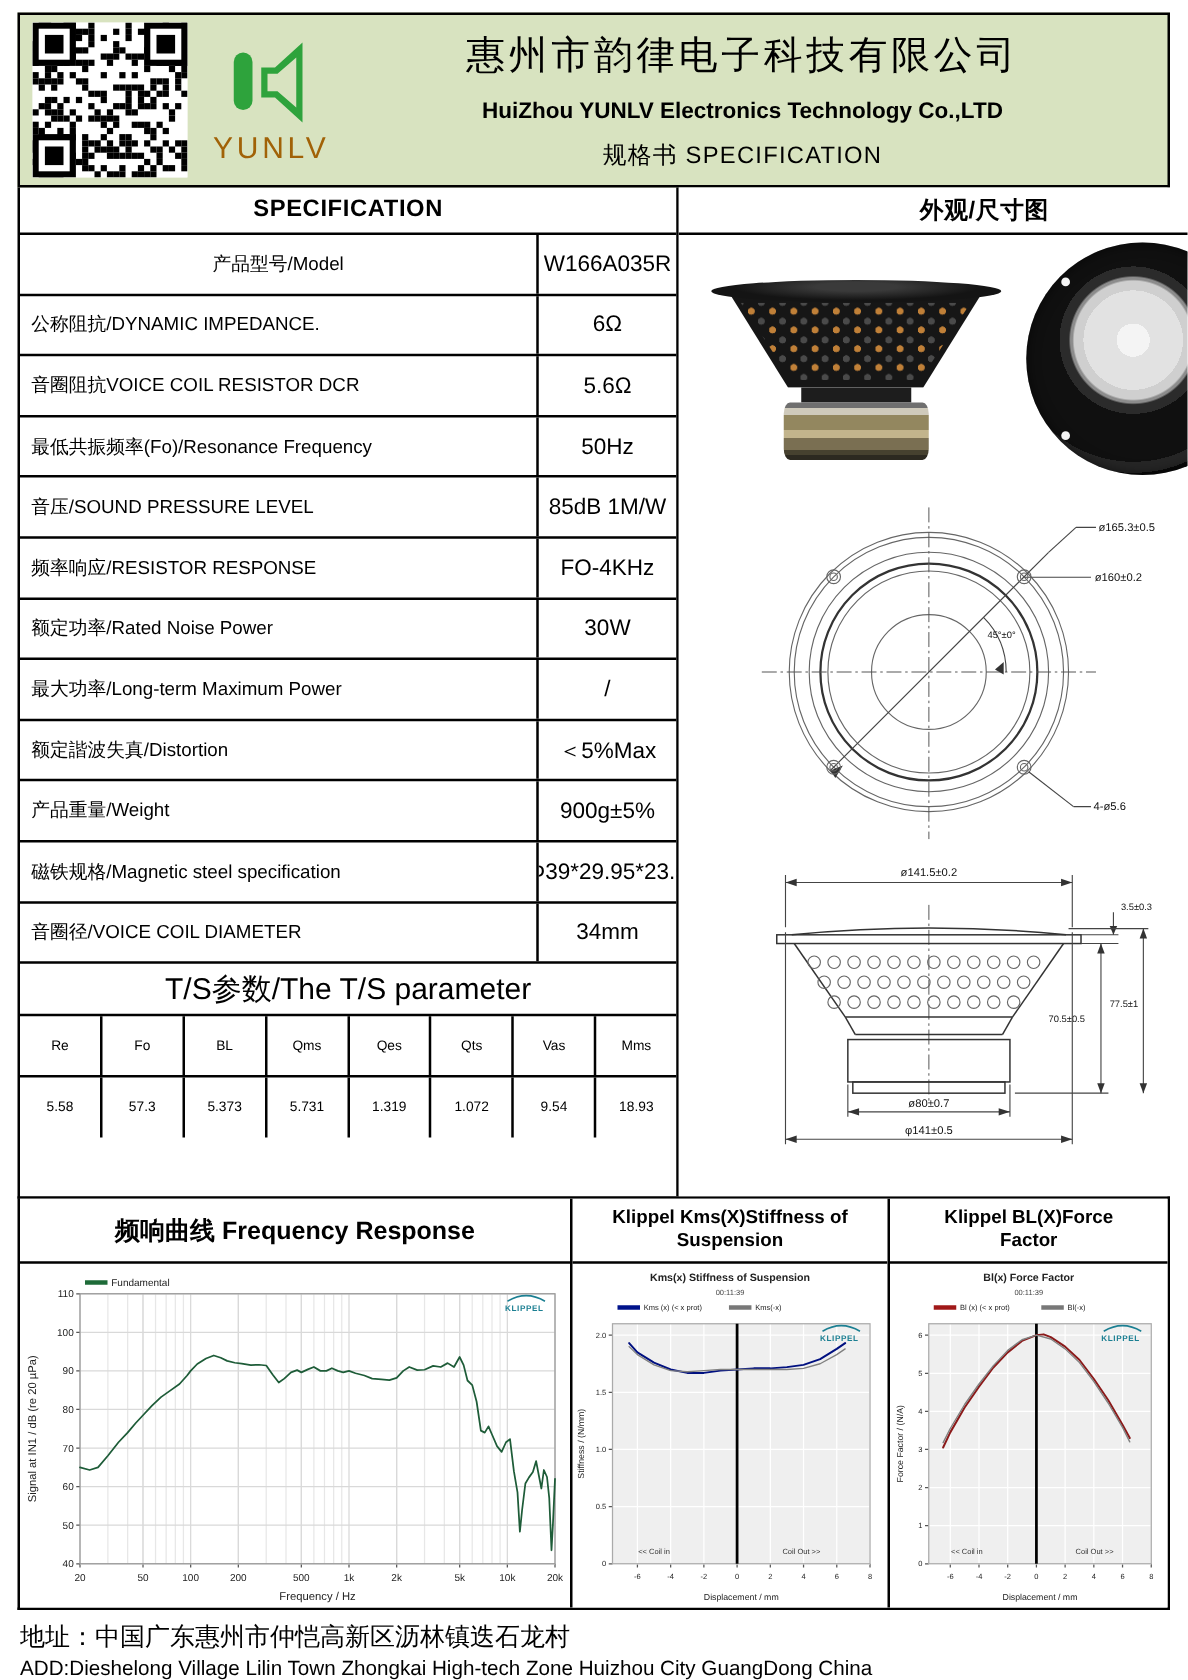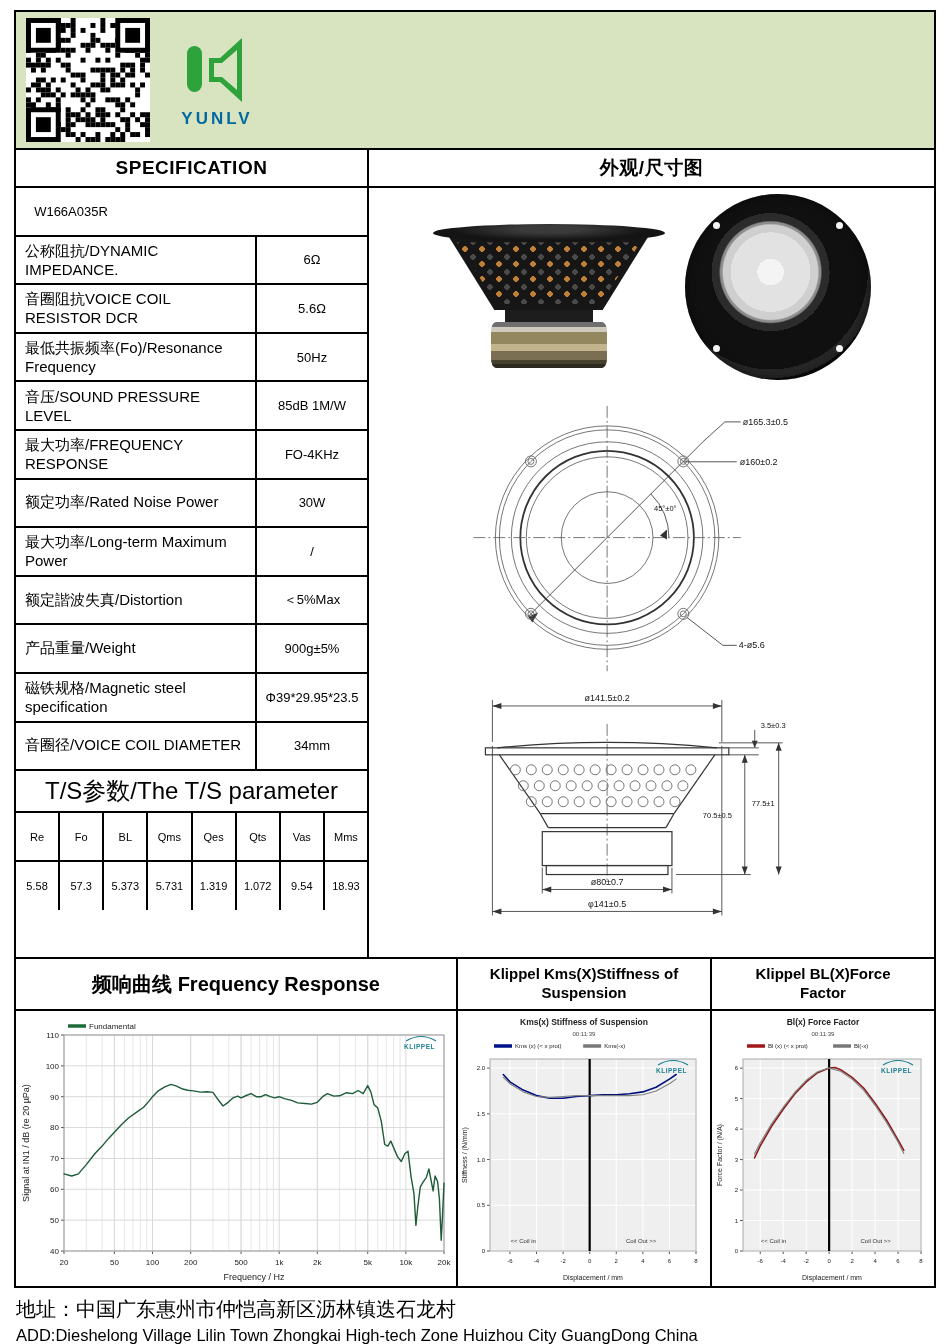--- a/index.html
+++ b/index.html
@@ -6,37 +6,37 @@
 html,body{background:#fff}
 body{width:950px;font-family:"Liberation Sans",sans-serif;color:#000}
 .page{width:950px;min-height:1344px;padding:10px 14px 0;background:#fff;position:relative}
 
 
 .header-box{height:140px;border:2.5px solid #000;background:#d8e3c0;display:flex;align-items:center;padding:6px 10px;gap:8px}
 .qr{width:124px;height:124px;background:#fff;flex:0 0 auto}
 .qr svg{display:block;width:100%;height:100%}
 .logo-wrap{width:118px;flex:0 0 auto;text-align:center}
 .logo-wrap svg{display:block;margin:0 auto}
-.logo-text{font-weight:bold;font-size:17px;color:#0369a1;letter-spacing:3px}
+.logo-text{font-weight:normal;font-size:24px;color:#a16207;letter-spacing:3px}
 .header-titles{flex:1;text-align:center;padding-right:20px}
 .company-cn{font-family:"Liberation Serif",serif;font-size:31px;letter-spacing:3px;font-weight:500}
 .company-en{font-weight:bold;font-size:18px;margin-top:13px}
 .doc-type{font-size:19px;margin-top:12px;letter-spacing:1px}
 
 
 .main-box{display:flex;border:2.5px solid #000;border-top:none;height:809px}
-.left-col{width:353px;flex:0 0 auto;border-right:2.5px solid #000;display:flex;flex-direction:column}
+.left-col{width:527px;flex:0 0 auto;border-right:2.5px solid #000;display:flex;flex-direction:column}
 .right-col{flex:1;display:flex;flex-direction:column;background:#fff}
 .sect-title{height:38px;border-bottom:2.5px solid #000;display:flex;align-items:center;justify-content:center;font-weight:bold;font-size:19px;letter-spacing:.5px}
 
 
 .spec-row{display:flex;height:48.6px;border-bottom:2.5px solid #000}
 .spec-label{flex:1;border-right:2.5px solid #000;display:flex;align-items:center;padding:0 9px;font-size:15px}
 .spec-row.centered .spec-label{justify-content:center}
-.spec-value{width:110px;display:flex;align-items:center;justify-content:center;font-size:13px;text-align:left;overflow:hidden;white-space:nowrap}
+.spec-value{width:110px;display:flex;align-items:center;justify-content:center;font-size:18px;text-align:left;overflow:hidden;white-space:nowrap}
 
 .ts-title{height:42px;border-bottom:2.5px solid #000;display:flex;align-items:center;justify-content:center;font-weight:normal;font-size:24px}
 .ts-row{display:flex;height:49px;border-bottom:2.5px solid #000}
 .ts-row:last-child{border-bottom:none;height:48px}
 .ts-cell{flex:1;border-right:2.5px solid #000;display:flex;align-items:center;justify-content:center;font-size:11px}
 .ts-cell:last-child{border-right:none}
 
 
 .photos{height:193px;display:flex;align-items:center;justify-content:center;gap:20px;padding-top:6px}
 .drawing{display:block;margin:0 auto}
@@ -354,48 +354,54 @@
         </svg>
       </div>
     <div class="logo-wrap">
       <svg viewBox="0 0 100 76" width="100" height="78">
         <rect x="20" y="14" width="15" height="46" rx="7.5" fill="#2ea33c"></rect>
         <path d="M42,26 h11 l22,-20 v64 l-22,-20 h-11 z" fill="#2ea33c"></path>
         <path d="M47,31 h8 l15,-13 v40 l-15,-13 h-8 z" fill="#d8e3c0"></path>
       </svg>
       <div class="logo-text">YUNLV</div>
     </div>
+    <div class="header-titles">
+      <div class="company-cn">惠州市韵律电子科技有限公司</div>
+      <div class="company-en">HuiZhou YUNLV Electronics Technology Co.,LTD</div>
+      <div class="doc-type">规格书  SPECIFICATION</div>
+    </div>
   </div>
 
   <div class="main-box">
 
     <div class="left-col">
       <div class="sect-title">SPECIFICATION</div>
 
       <div class="spec-row centered">
+        <div class="spec-label">产品型号/Model</div>
         <div class="spec-value">W166A035R</div>
       </div>
       <div class="spec-row">
         <div class="spec-label">公称阻抗/DYNAMIC IMPEDANCE.</div>
         <div class="spec-value">6Ω</div>
       </div>
       <div class="spec-row">
         <div class="spec-label">音圈阻抗VOICE COIL RESISTOR DCR</div>
         <div class="spec-value">5.6Ω</div>
       </div>
       <div class="spec-row">
         <div class="spec-label">最低共振频率(Fo)/Resonance Frequency</div>
         <div class="spec-value">50Hz</div>
       </div>
       <div class="spec-row">
         <div class="spec-label">音压/SOUND PRESSURE LEVEL</div>
         <div class="spec-value">85dB 1M/W</div>
       </div>
       <div class="spec-row">
-        <div class="spec-label">最大功率/FREQUENCY RESPONSE</div>
+        <div class="spec-label">频率响应/RESISTOR RESPONSE</div>
         <div class="spec-value">FO-4KHz</div>
       </div>
       <div class="spec-row">
         <div class="spec-label">额定功率/Rated Noise Power</div>
         <div class="spec-value">30W</div>
       </div>
       <div class="spec-row">
         <div class="spec-label">最大功率/Long-term Maximum Power</div>
         <div class="spec-value">/</div>
       </div>

